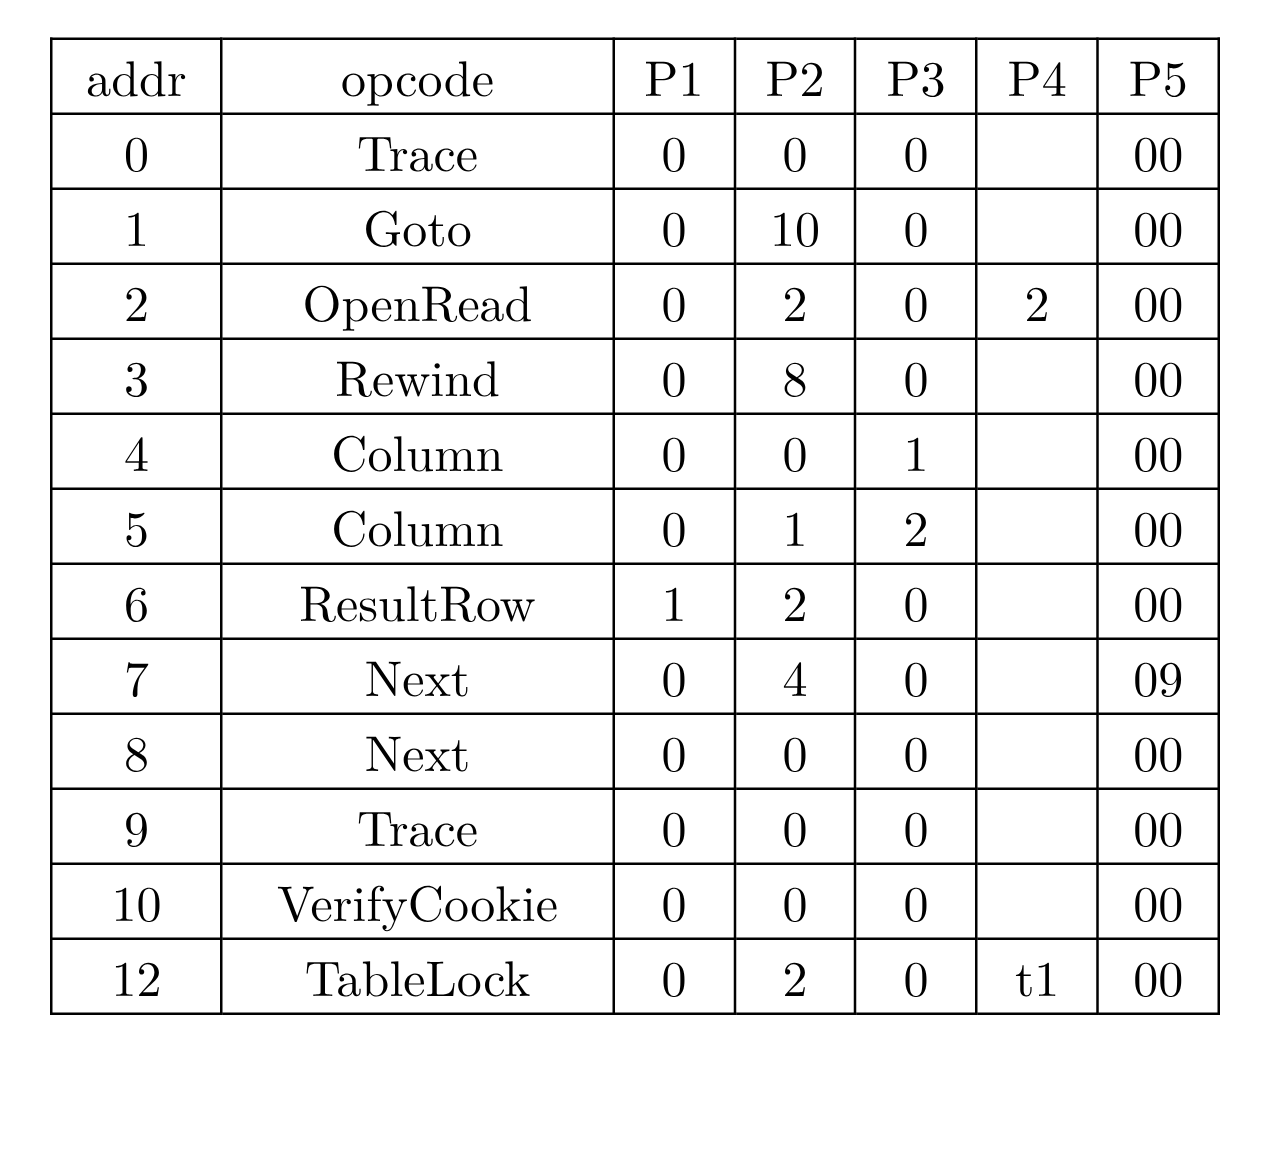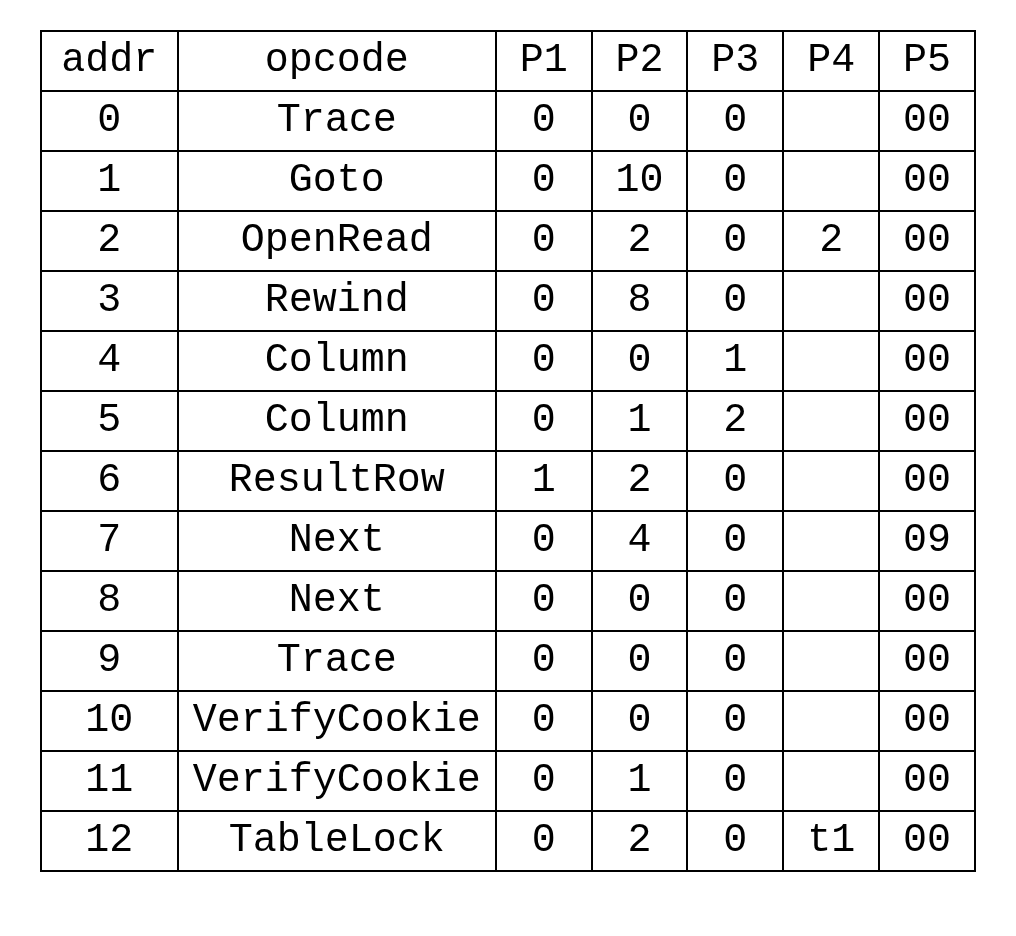--- a/index.html
+++ b/index.html
@@ -11,21 +11,20 @@
     font-family: "Latin Modern Roman", "CMU Serif", "Times New Roman", serif;
     font-size: 40px;
     color: #000;
   }
   .page {
     padding: 30px 40px;
   }
   table {
     border-collapse: collapse;
     margin: 0 auto;
-    font-family: Liberation Mono, monospace;
   }
   th, td {
     border: 2px solid #000;
     text-align: center;
     font-weight: normal;
     height: 58px;
     line-height: 1;
     vertical-align: middle;
     padding: 0 6px;
   }
@@ -156,29 +155,20 @@
         <tr>
           <td>10</td>
           <td>VerifyCookie</td>
           <td>0</td>
           <td>0</td>
           <td>0</td>
           <td></td>
           <td>00</td>
         </tr>
         <tr>
-          <td>11</td>
-          <td>VerifyCookie</td>
-          <td>0</td>
-          <td>1</td>
-          <td>0</td>
-          <td></td>
-          <td>00</td>
-        </tr>
-        <tr>
           <td>12</td>
           <td>TableLock</td>
           <td>0</td>
           <td>2</td>
           <td>0</td>
           <td>t1</td>
           <td>00</td>
         </tr>
       </tbody>
   </table>

